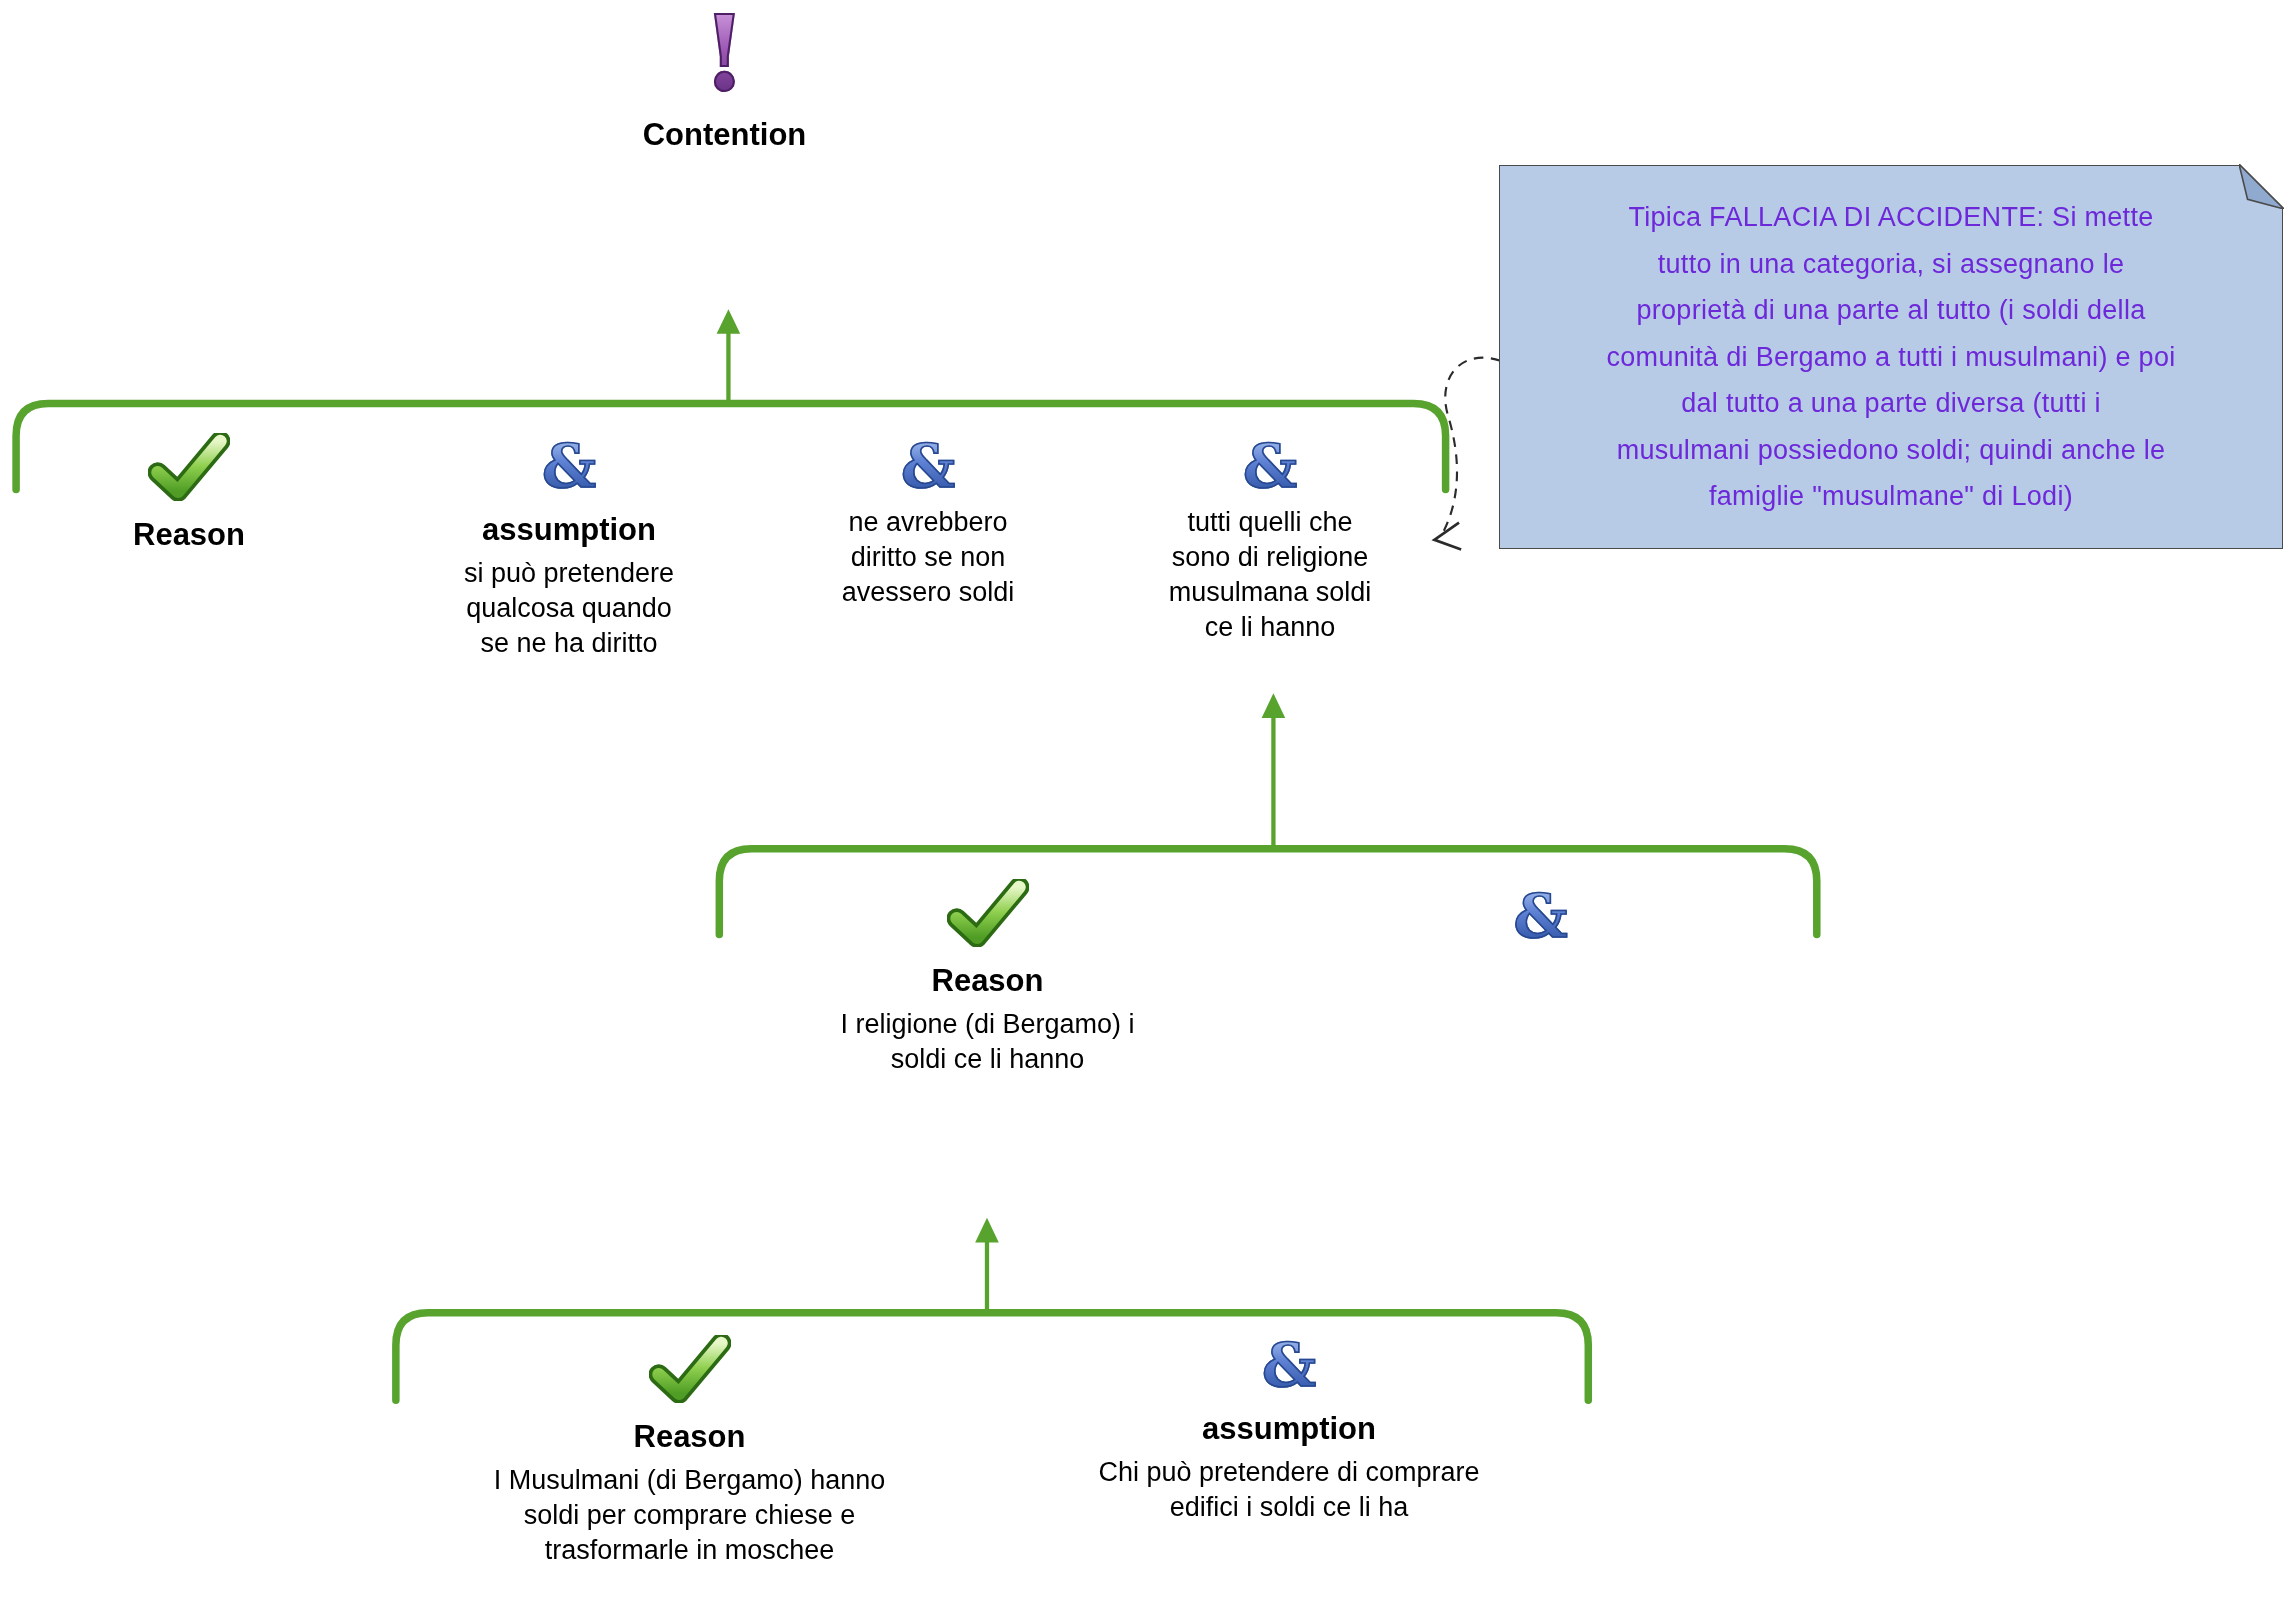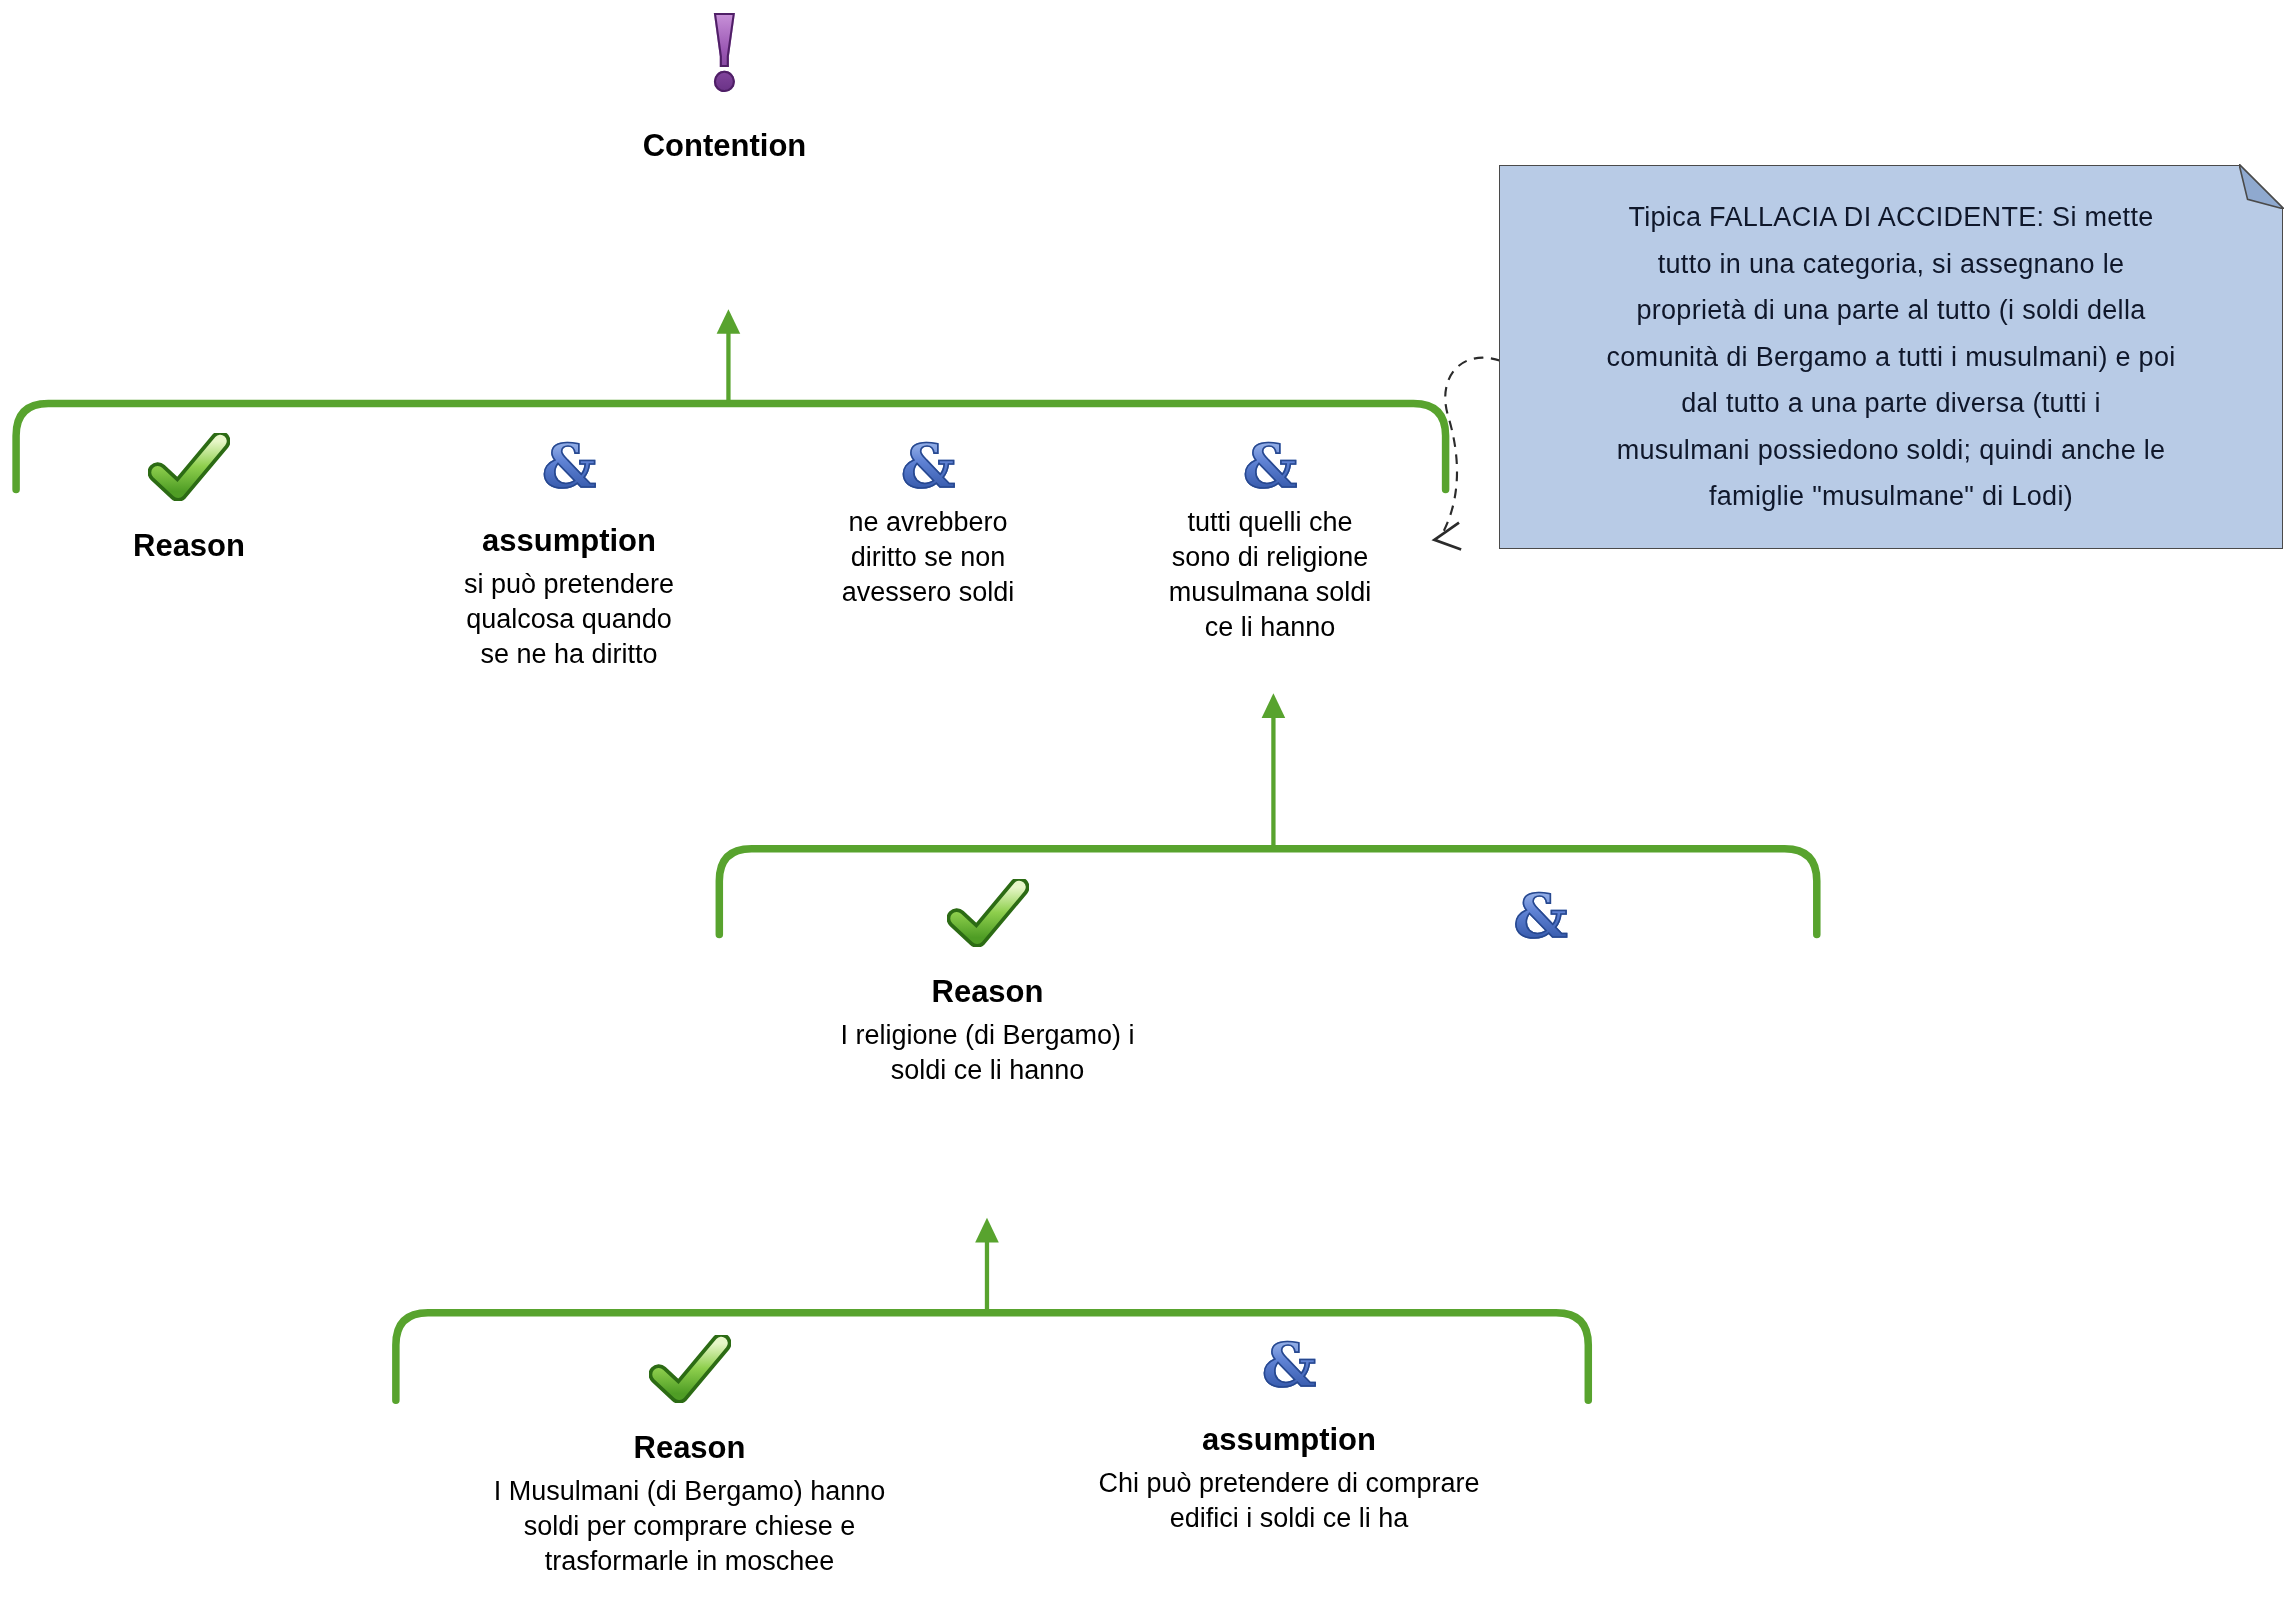--- a/index.html
+++ b/index.html
@@ -21,21 +21,21 @@
   .node {
     position: absolute;
     display: flex;
     flex-direction: column;
     align-items: center;
     text-align: center;
   }
   .node-title {
     font-weight: bold;
     font-size: 31px;
-    margin-top: 27px;
+    margin-top: 16px;
     line-height: 1.15;
   }
   .node-text {
     font-size: 27px;
     line-height: 1.3;
     white-space: pre-line;
     margin-top: 8.6px;
   }
   .check-icon { width: 82px; height: 68px; }
   .amp-icon {
@@ -81,21 +81,21 @@
     box-sizing: border-box;
     display: flex;
     align-items: center;
     justify-content: center;
   }
   .note-text {
     font-size: 27px;
     line-height: 1.72;
     text-align: center;
     white-space: pre-line;
-    color: #0f172a;
+    color: #6d28d9;
     padding: 0 19.3px;
     letter-spacing: 0.3px;
   }
   .note-fold {
     position: absolute;
     top: -1.6px;
     right: -1.6px;
     width: 45px;
     height: 45px;
   }

